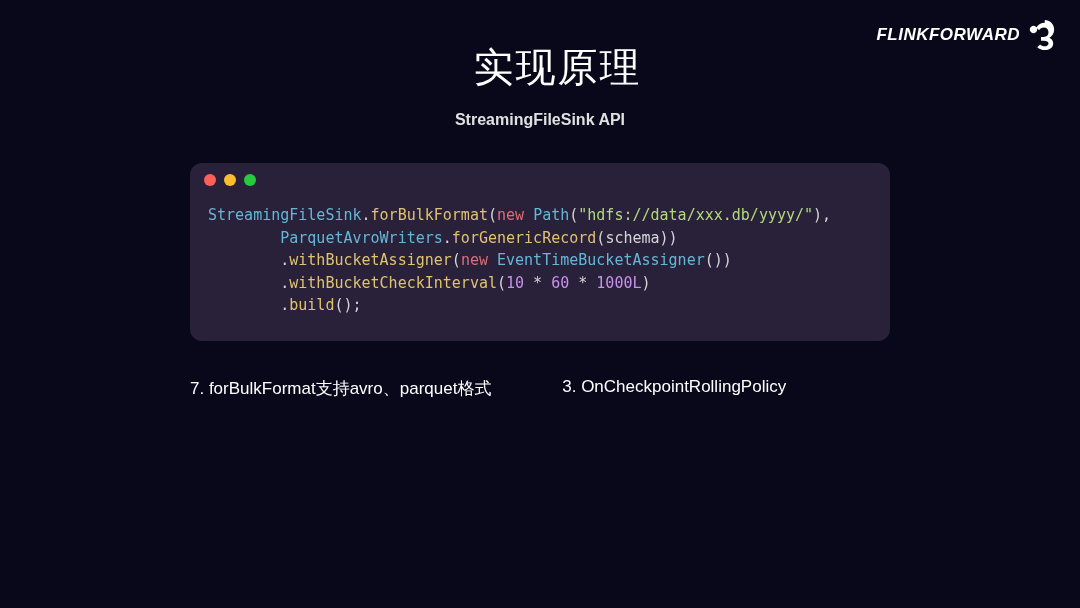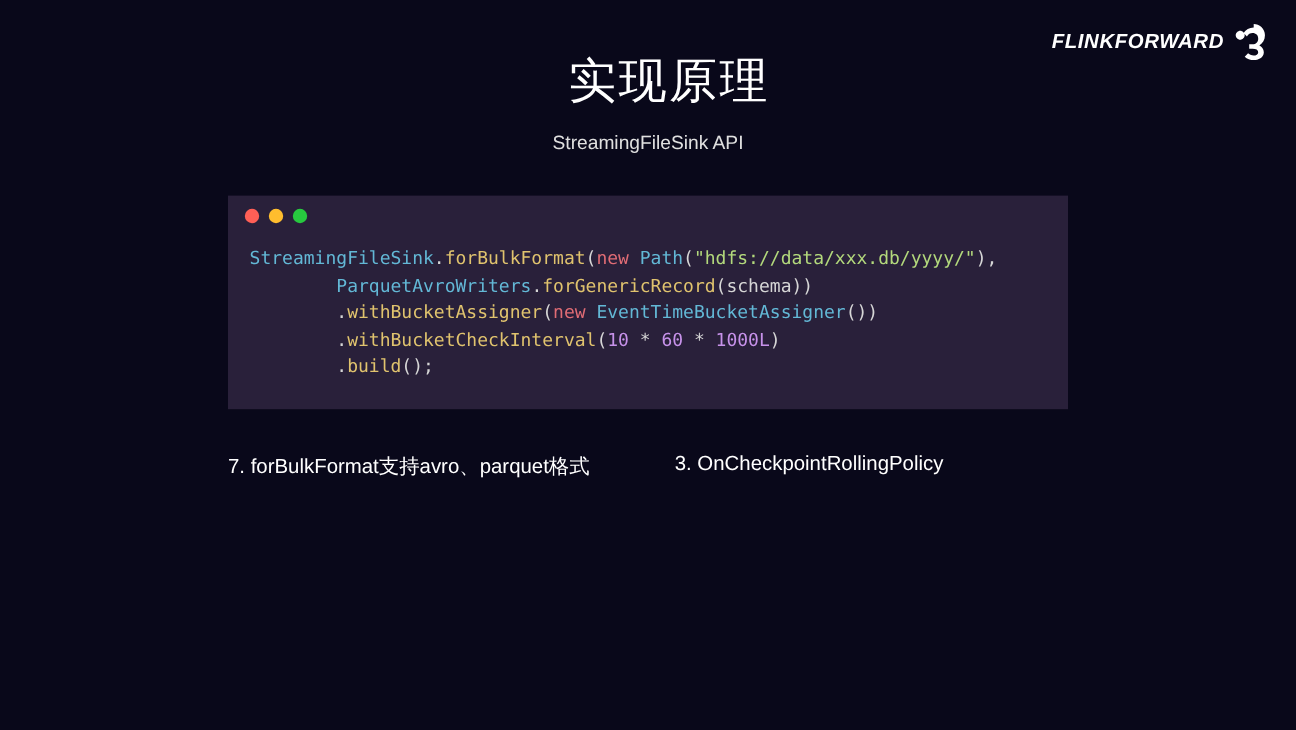--- a/index.html
+++ b/index.html
@@ -37,28 +37,28 @@
       margin-top: 40px;
       font-size: 40px;
       font-weight: 400;
       letter-spacing: 2px;
       padding-left: 35px;
     }
     .subtitle {
       text-align: center;
       margin-top: 16px;
       font-size: 16px;
-      font-weight: 400;
+      font-weight: 700;
       color: #e0e0e0;
     }
     .code-window {
       margin: 34px auto 0;
       width: 700px;
       background: #29203a;
-      border-radius: 0;
+      border-radius: 12px;
       overflow: hidden;
     }
     .window-bar {
       padding: 11px 14px 0;
       display: flex;
       gap: 8px;
     }
     .dot { width: 12px; height: 12px; border-radius: 50%; }
     .dot-red { background: #ff5f56; }
     .dot-yellow { background: #ffbd2e; }

